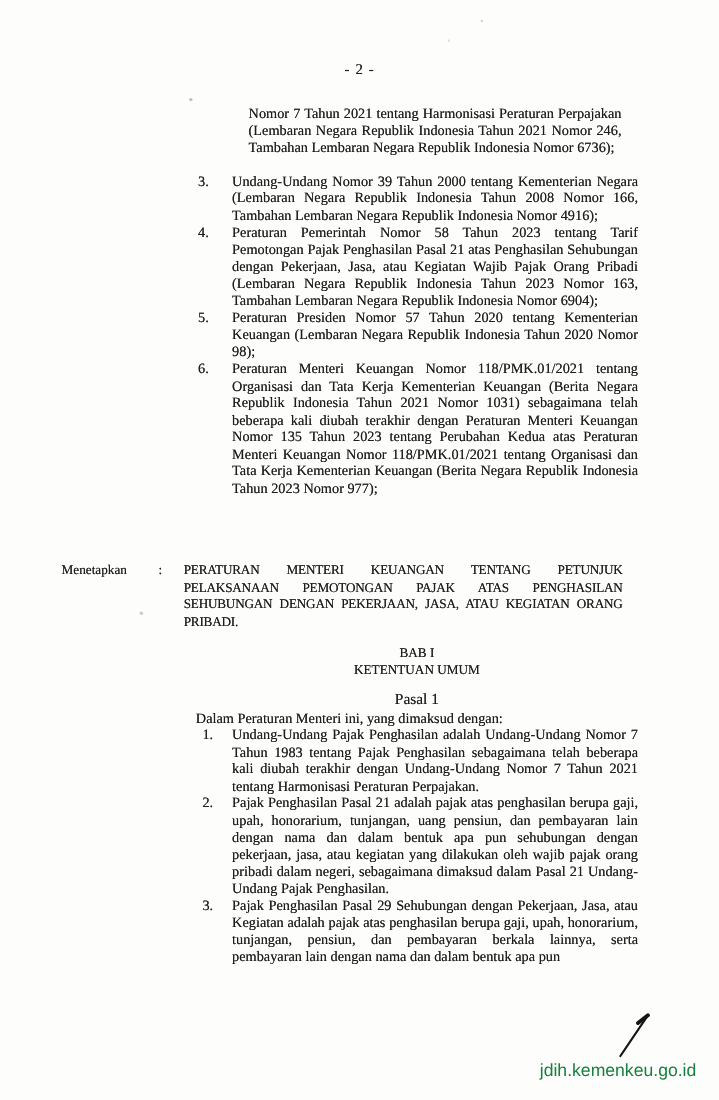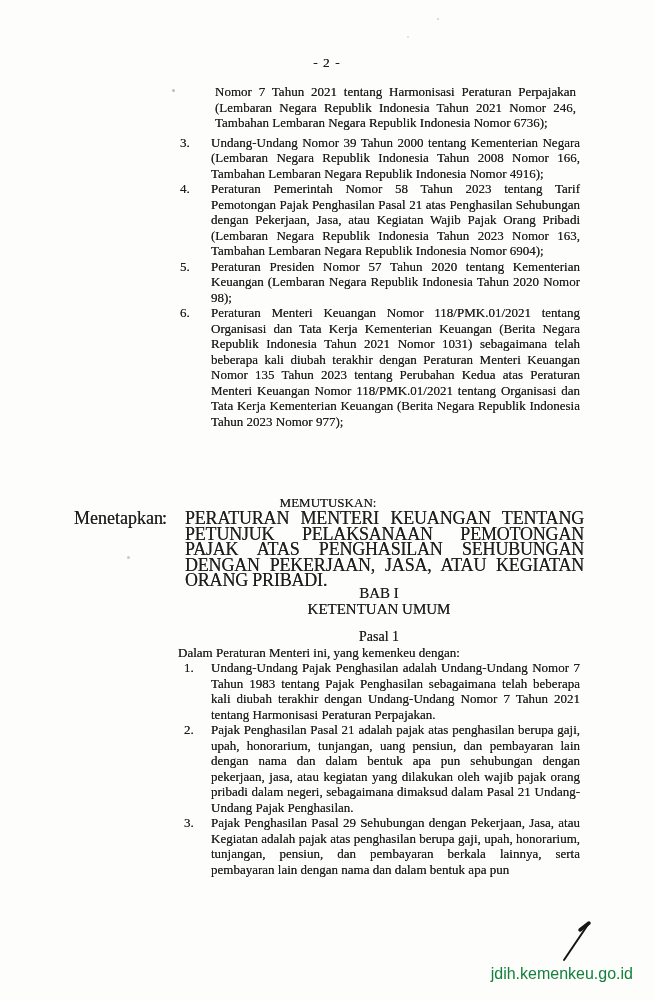--- a/index.html
+++ b/index.html
@@ -12,39 +12,39 @@
   }
   .pageno{
     position:absolute;top:55px;left:0;width:100%;
     text-align:center;font-size:13.5px;letter-spacing:1px;
   }
   .col{
     position:absolute;left:178px;width:402px;
     font-size:13px;line-height:15.5px;text-align:justify;
   }
   .sec1{top:80px;}
-  .cont{margin:4px;padding-left:33px;}
+  .cont{margin:15px;padding-left:33px;}
   .hitem{position:relative;padding-left:33px;}
   .hitem .num{position:absolute;left:2px;top:0;}
   .defs{top:660px;}
   .defs .hitem .num{left:6px;}
   .memutuskan{
     position:absolute;left:178px;top:495px;width:300px;
     text-align:center;font-size:13px;line-height:15.5px;
   }
   .menetapkan{
-    position:absolute;left:74px;top:511px;width:510px;
-    font-size:18px;line-height:15.5px;
+    position:absolute;left:56px;top:511px;width:510px;
+    font-size:12px;line-height:15.5px;
   }
   .menetapkan .mlabel{position:absolute;left:0;top:0;}
   .menetapkan .mcolon{position:absolute;left:88px;top:0;}
   .menetapkan .mtext{margin-left:111px;text-align:justify;letter-spacing:-0.2px;}
   .chapter{
     position:absolute;left:178px;top:586px;width:402px;
-    text-align:center;font-size:15px;line-height:15.5px;
+    text-align:center;font-size:12px;line-height:15.5px;
   }
   .pasal-title{
     position:absolute;left:178px;top:629px;width:402px;
     text-align:center;font-size:14px;line-height:15.5px;
   }
   .intro{
     position:absolute;left:178px;top:645px;width:402px;
     font-size:13px;line-height:15.5px;
   }
   .footer-link{
@@ -80,36 +80,35 @@
     <div class="hitem">
       <span class="num">5.</span>
       <div class="itext">Peraturan Presiden Nomor 57 Tahun 2020 tentang Kementerian Keuangan (Lembaran Negara Republik Indonesia Tahun 2020 Nomor 98);</div>
     </div>
     <div class="hitem">
       <span class="num">6.</span>
       <div class="itext">Peraturan Menteri Keuangan Nomor 118/PMK.01/2021 tentang Organisasi dan Tata Kerja Kementerian Keuangan (Berita Negara Republik Indonesia Tahun 2021 Nomor 1031) sebagaimana telah beberapa kali diubah terakhir dengan Peraturan Menteri Keuangan Nomor 135 Tahun 2023 tentang Perubahan Kedua atas Peraturan Menteri Keuangan Nomor 118/PMK.01/2021 tentang Organisasi dan Tata Kerja Kementerian Keuangan (Berita Negara Republik Indonesia Tahun 2023 Nomor 977);</div>
     </div>
   </div>
 
-  <div class="memutuskan">MEMUTUSKAN:</div>
 
   <div class="menetapkan">
     <span class="mlabel">Menetapkan</span>
     <span class="mcolon">:</span>
     <div class="mtext">PERATURAN MENTERI KEUANGAN TENTANG PETUNJUK PELAKSANAAN PEMOTONGAN PAJAK ATAS PENGHASILAN SEHUBUNGAN DENGAN PEKERJAAN, JASA, ATAU KEGIATAN ORANG PRIBADI.</div>
   </div>
 
   <div class="chapter">
     <div>BAB I</div>
     <div>KETENTUAN UMUM</div>
   </div>
 
   <div class="pasal-title">Pasal 1</div>
 
-  <div class="intro">Dalam Peraturan Menteri ini, yang kemenkeu dengan:</div>
+  <div class="intro">Dalam Peraturan Menteri ini, yang dimaksud dengan:</div>
 
   <div class="col defs">
     <div class="hitem">
       <span class="num">1.</span>
       <div class="itext">Undang-Undang Pajak Penghasilan adalah Undang-Undang Nomor 7 Tahun 1983 tentang Pajak Penghasilan sebagaimana telah beberapa kali diubah terakhir dengan Undang-Undang Nomor 7 Tahun 2021 tentang Harmonisasi Peraturan Perpajakan.</div>
     </div>
     <div class="hitem">
       <span class="num">2.</span>
       <div class="itext">Pajak Penghasilan Pasal 21 adalah pajak atas penghasilan berupa gaji, upah, honorarium, tunjangan, uang pensiun, dan pembayaran lain dengan nama dan dalam bentuk apa pun sehubungan dengan pekerjaan, jasa, atau kegiatan yang dilakukan oleh wajib pajak orang pribadi dalam negeri, sebagaimana dimaksud dalam Pasal 21 Undang-Undang Pajak Penghasilan.</div>
     </div>

